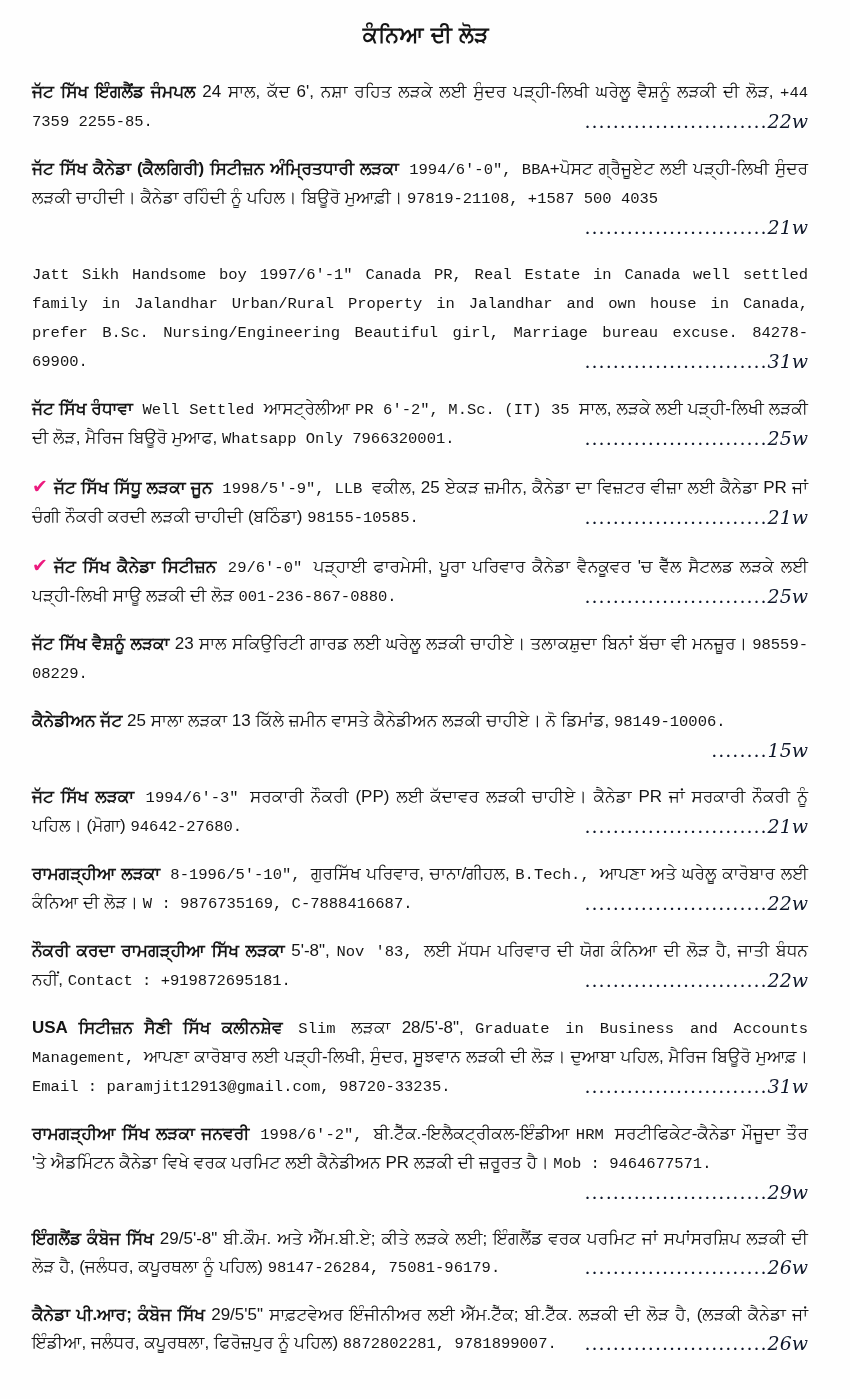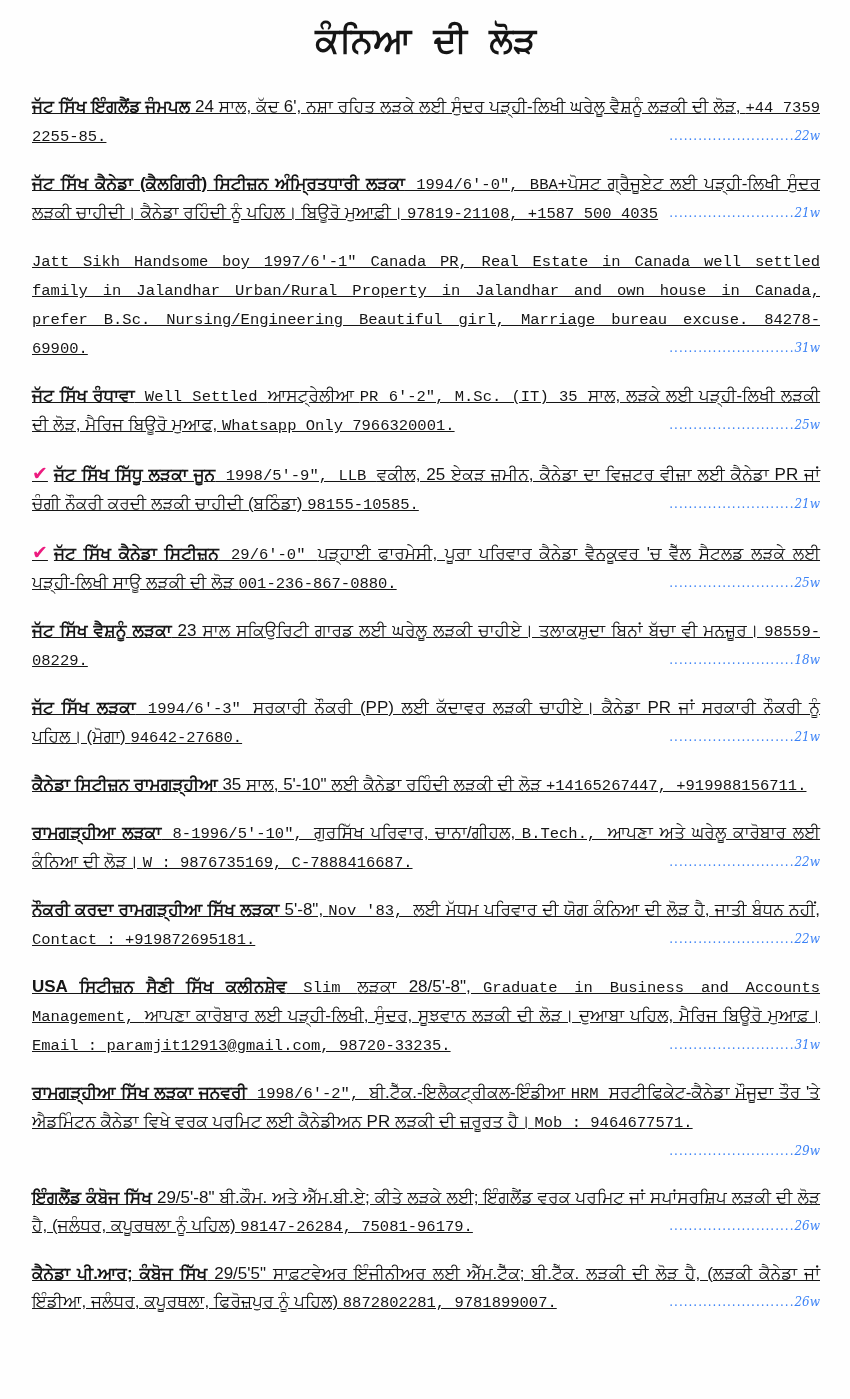--- a/index.html
+++ b/index.html
@@ -12,36 +12,34 @@
     height: 1399px;
     overflow: hidden;
     color: #151515;
     font-family: "Liberation Sans", sans-serif;
     -webkit-font-smoothing: antialiased;
   }
   .page {
     padding: 22px 30px 0 32px;
   }
   .title {
-    font-size: 35px;
+    font-size: 22px;
     font-weight: 700;
     text-align: center;
     margin: 0 0 30px 0;
     letter-spacing: 0.5px;
-    font-family: Liberation Mono, monospace;
   }
   .ads {
     display: block;
   }
   .ad {
-    margin: 0 0 19px 0;
+    margin: 0 12px 19px 0;
     font-size: 17px;
     line-height: 28px;
     text-align: justify;
-    text-decoration: underline;
   }
   .ad::after {
     content: "";
     display: block;
     clear: both;
   }
   .seg-lead {
     font-weight: 700;
   }
   .seg-pa {
@@ -54,22 +52,22 @@
   .check {
     font-weight: 700;
     font-size: 19px;
     margin-right: 6px;
     font-family: "DejaVu Sans", sans-serif;
   }
   .wc {
     float: right;
     white-space: nowrap;
     font-family: "DejaVu Serif", serif;
-    font-size: 12px;
-    color: #3b82f6;
+    font-size: 19px;
+    color: #0f172a;
   }
   .wc .dots {
     letter-spacing: 1px;
   }
   .wc .wcv {
     font-style: italic;
   }
 </style>
 </head>
 <body>
@@ -82,26 +80,27 @@
   <p class="ad"><span class="adtext"><span class="seg-lead">ਜੱਟ ਸਿੱਖ ਕੈਨੇਡਾ (ਕੈਲਗਿਰੀ) ਸਿਟੀਜ਼ਨ ਅੰਮ੍ਰਿਤਧਾਰੀ ਲੜਕਾ</span><span class="seg-en"> 1994/6'-0", BBA</span><span class="seg-pa">+ਪੋਸਟ ਗ੍ਰੈਜੂਏਟ ਲਈ ਪੜ੍ਹੀ-ਲਿਖੀ ਸੁੰਦਰ ਲੜਕੀ ਚਾਹੀਦੀ। ਕੈਨੇਡਾ ਰਹਿੰਦੀ ਨੂੰ ਪਹਿਲ। ਬਿਊਰੋ ਮੁਆਫ਼ੀ। </span><span class="seg-en">97819-21108, +1587 500 4035</span></span><span class="wc"><span class="dots">..........................</span><span class="wcv">21w</span></span></p>
 
   <p class="ad"><span class="adtext"><span class="seg-en">Jatt Sikh Handsome boy 1997/6'-1" Canada PR, Real Estate in Canada well settled family in Jalandhar Urban/Rural Property in Jalandhar and own house in Canada, prefer B.Sc. Nursing/Engineering Beautiful girl, Marriage bureau excuse. 84278-69900.</span></span><span class="wc"><span class="dots">..........................</span><span class="wcv">31w</span></span></p>
 
   <p class="ad"><span class="adtext"><span class="seg-lead">ਜੱਟ ਸਿੱਖ ਰੰਧਾਵਾ</span><span class="seg-en"> Well Settled </span><span class="seg-pa">ਆਸਟ੍ਰੇਲੀਆ </span><span class="seg-en">PR 6'-2", M.Sc. (IT) 35 </span><span class="seg-pa">ਸਾਲ, ਲੜਕੇ ਲਈ ਪੜ੍ਹੀ-ਲਿਖੀ ਲੜਕੀ ਦੀ ਲੋੜ, ਮੈਰਿਜ ਬਿਊਰੋ ਮੁਆਫ, </span><span class="seg-en">Whatsapp Only 7966320001.</span></span><span class="wc"><span class="dots">..........................</span><span class="wcv">25w</span></span></p>
 
   <p class="ad"><span class="check" style="color: rgb(236, 26, 126);">✔</span><span class="adtext"><span class="seg-lead">ਜੱਟ ਸਿੱਖ ਸਿੱਧੂ ਲੜਕਾ ਜੂਨ</span><span class="seg-en"> 1998/5'-9", LLB </span><span class="seg-pa">ਵਕੀਲ, 25 ਏਕੜ ਜ਼ਮੀਨ, ਕੈਨੇਡਾ ਦਾ ਵਿਜ਼ਟਰ ਵੀਜ਼ਾ ਲਈ ਕੈਨੇਡਾ PR ਜਾਂ ਚੰਗੀ ਨੌਕਰੀ ਕਰਦੀ ਲੜਕੀ ਚਾਹੀਦੀ (ਬਠਿੰਡਾ) </span><span class="seg-en">98155-10585.</span></span><span class="wc"><span class="dots">..........................</span><span class="wcv">21w</span></span></p>
 
   <p class="ad"><span class="check" style="color: rgb(236, 26, 126);">✔</span><span class="adtext"><span class="seg-lead">ਜੱਟ ਸਿੱਖ ਕੈਨੇਡਾ ਸਿਟੀਜ਼ਨ</span><span class="seg-en"> 29/6'-0" </span><span class="seg-pa">ਪੜ੍ਹਾਈ ਫਾਰਮੇਸੀ, ਪੂਰਾ ਪਰਿਵਾਰ ਕੈਨੇਡਾ ਵੈਨਕੂਵਰ 'ਚ ਵੈੱਲ ਸੈਟਲਡ ਲੜਕੇ ਲਈ ਪੜ੍ਹੀ-ਲਿਖੀ ਸਾਊ ਲੜਕੀ ਦੀ ਲੋੜ </span><span class="seg-en">001-236-867-0880.</span></span><span class="wc"><span class="dots">..........................</span><span class="wcv">25w</span></span></p>
 
-  <p class="ad"><span class="adtext"><span class="seg-lead">ਜੱਟ ਸਿੱਖ ਵੈਸ਼ਨੂੰ ਲੜਕਾ</span><span class="seg-pa"> 23 ਸਾਲ ਸਕਿਉਰਿਟੀ ਗਾਰਡ ਲਈ ਘਰੇਲੂ ਲੜਕੀ ਚਾਹੀਏ। ਤਲਾਕਸ਼ੁਦਾ ਬਿਨਾਂ ਬੱਚਾ ਵੀ ਮਨਜ਼ੂਰ। </span><span class="seg-en">98559-08229.</span></span><span class="wc"><span class="dots">..........................</span><span class="wcv">18w</span></span></p>
+  <p class="ad"><span class="adtext"><span class="seg-lead">ਜੱਟ ਸਿੱਖ ਵੈਸ਼ਨੂੰ ਲੜਕਾ</span><span class="seg-pa"> 23 ਸਾਲ ਸਕਿਉਰਿਟੀ ਗਾਰਡ ਲਈ ਘਰੇਲੂ ਲੜਕੀ ਚਾਹੀਏ। ਤਲਾਕਸ਼ੁਦਾ ਬਿਨਾਂ ਬੱਚਾ ਵੀ ਮਨਜ਼ੂਰ। </span><span class="seg-en">98559-08229.</span></span></p>
 
+  <p class="ad"><span class="adtext"><span class="seg-lead">ਕੈਨੇਡੀਅਨ ਜੱਟ</span><span class="seg-pa"> 25 ਸਾਲਾ ਲੜਕਾ 13 ਕਿੱਲੇ ਜ਼ਮੀਨ ਵਾਸਤੇ ਕੈਨੇਡੀਅਨ ਲੜਕੀ ਚਾਹੀਏ। ਨੋ ਡਿਮਾਂਡ, </span><span class="seg-en">98149-10006.</span></span><span class="wc"><span class="dots">........</span><span class="wcv">15w</span></span></p>
 
   <p class="ad"><span class="adtext"><span class="seg-lead">ਜੱਟ ਸਿੱਖ ਲੜਕਾ</span><span class="seg-en"> 1994/6'-3" </span><span class="seg-pa">ਸਰਕਾਰੀ ਨੌਕਰੀ (PP) ਲਈ ਕੱਦਾਵਰ ਲੜਕੀ ਚਾਹੀਏ। ਕੈਨੇਡਾ PR ਜਾਂ ਸਰਕਾਰੀ ਨੌਕਰੀ ਨੂੰ ਪਹਿਲ। (ਮੋਗਾ) </span><span class="seg-en">94642-27680.</span></span><span class="wc"><span class="dots">..........................</span><span class="wcv">21w</span></span></p>
 
-  <p class="ad"><span class="adtext"><span class="seg-lead">ਕੈਨੇਡਾ ਸਿਟੀਜ਼ਨ ਰਾਮਗੜ੍ਹੀਆ</span><span class="seg-pa"> 35 ਸਾਲ, 5'-10" ਲਈ ਕੈਨੇਡਾ ਰਹਿੰਦੀ ਲੜਕੀ ਦੀ ਲੋੜ </span><span class="seg-en">+14165267447, +919988156711.</span></span></p>
+  <p class="ad"></p>
 
   <p class="ad"><span class="adtext"><span class="seg-lead">ਰਾਮਗੜ੍ਹੀਆ ਲੜਕਾ</span><span class="seg-en"> 8-1996/5'-10", </span><span class="seg-pa">ਗੁਰਸਿੱਖ ਪਰਿਵਾਰ, ਚਾਨਾ/ਗੀਹਲ, </span><span class="seg-en">B.Tech., </span><span class="seg-pa">ਆਪਣਾ ਅਤੇ ਘਰੇਲੂ ਕਾਰੋਬਾਰ ਲਈ ਕੰਨਿਆ ਦੀ ਲੋੜ। </span><span class="seg-en">W : 9876735169, C-7888416687.</span></span><span class="wc"><span class="dots">..........................</span><span class="wcv">22w</span></span></p>
 
   <p class="ad"><span class="adtext"><span class="seg-lead">ਨੌਕਰੀ ਕਰਦਾ ਰਾਮਗੜ੍ਹੀਆ ਸਿੱਖ ਲੜਕਾ</span><span class="seg-pa"> 5'-8", </span><span class="seg-en">Nov '83, </span><span class="seg-pa">ਲਈ ਮੱਧਮ ਪਰਿਵਾਰ ਦੀ ਯੋਗ ਕੰਨਿਆ ਦੀ ਲੋੜ ਹੈ, ਜਾਤੀ ਬੰਧਨ ਨਹੀਂ, </span><span class="seg-en">Contact : +919872695181.</span></span><span class="wc"><span class="dots">..........................</span><span class="wcv">22w</span></span></p>
 
   <p class="ad"><span class="adtext"><span class="seg-lead">USA ਸਿਟੀਜ਼ਨ ਸੈਣੀ ਸਿੱਖ ਕਲੀਨਸ਼ੇਵ</span><span class="seg-en"> Slim </span><span class="seg-pa">ਲੜਕਾ 28/5'-8", </span><span class="seg-en">Graduate in Business and Accounts Management, </span><span class="seg-pa">ਆਪਣਾ ਕਾਰੋਬਾਰ ਲਈ ਪੜ੍ਹੀ-ਲਿਖੀ, ਸੁੰਦਰ, ਸੂਝਵਾਨ ਲੜਕੀ ਦੀ ਲੋੜ। ਦੁਆਬਾ ਪਹਿਲ, ਮੈਰਿਜ ਬਿਊਰੋ ਮੁਆਫ਼। </span><span class="seg-en">Email : paramjit12913@gmail.com, 98720-33235.</span></span><span class="wc"><span class="dots">..........................</span><span class="wcv">31w</span></span></p>
 
   <p class="ad"><span class="adtext"><span class="seg-lead">ਰਾਮਗੜ੍ਹੀਆ ਸਿੱਖ ਲੜਕਾ ਜਨਵਰੀ</span><span class="seg-en"> 1998/6'-2", </span><span class="seg-pa">ਬੀ.ਟੈੱਕ.-ਇਲੈਕਟ੍ਰੀਕਲ-ਇੰਡੀਆ </span><span class="seg-en">HRM </span><span class="seg-pa">ਸਰਟੀਫਿਕੇਟ-ਕੈਨੇਡਾ ਮੌਜੂਦਾ ਤੌਰ 'ਤੇ ਐਡਮਿੰਟਨ ਕੈਨੇਡਾ ਵਿਖੇ ਵਰਕ ਪਰਮਿਟ ਲਈ ਕੈਨੇਡੀਅਨ PR ਲੜਕੀ ਦੀ ਜ਼ਰੂਰਤ ਹੈ। </span><span class="seg-en">Mob : 9464677571.</span></span><span class="wc"><span class="dots">..........................</span><span class="wcv">29w</span></span></p>
 
   <p class="ad"><span class="adtext"><span class="seg-lead">ਇੰਗਲੈਂਡ ਕੰਬੋਜ ਸਿੱਖ</span><span class="seg-pa"> 29/5'-8" ਬੀ.ਕੌਮ. ਅਤੇ ਐੱਮ.ਬੀ.ਏ; ਕੀਤੇ ਲੜਕੇ ਲਈ; ਇੰਗਲੈਂਡ ਵਰਕ ਪਰਮਿਟ ਜਾਂ ਸਪਾਂਸਰਸ਼ਿਪ ਲੜਕੀ ਦੀ ਲੋੜ ਹੈ, (ਜਲੰਧਰ, ਕਪੂਰਥਲਾ ਨੂੰ ਪਹਿਲ) </span><span class="seg-en">98147-26284, 75081-96179.</span></span><span class="wc"><span class="dots">..........................</span><span class="wcv">26w</span></span></p>

